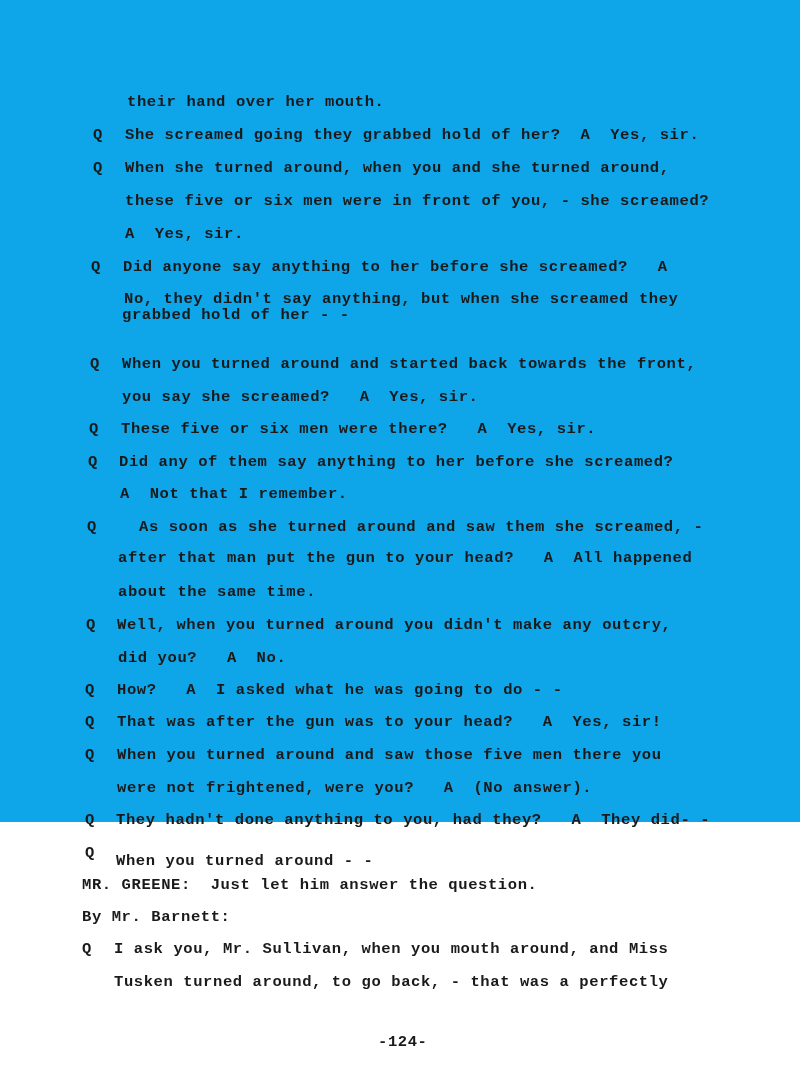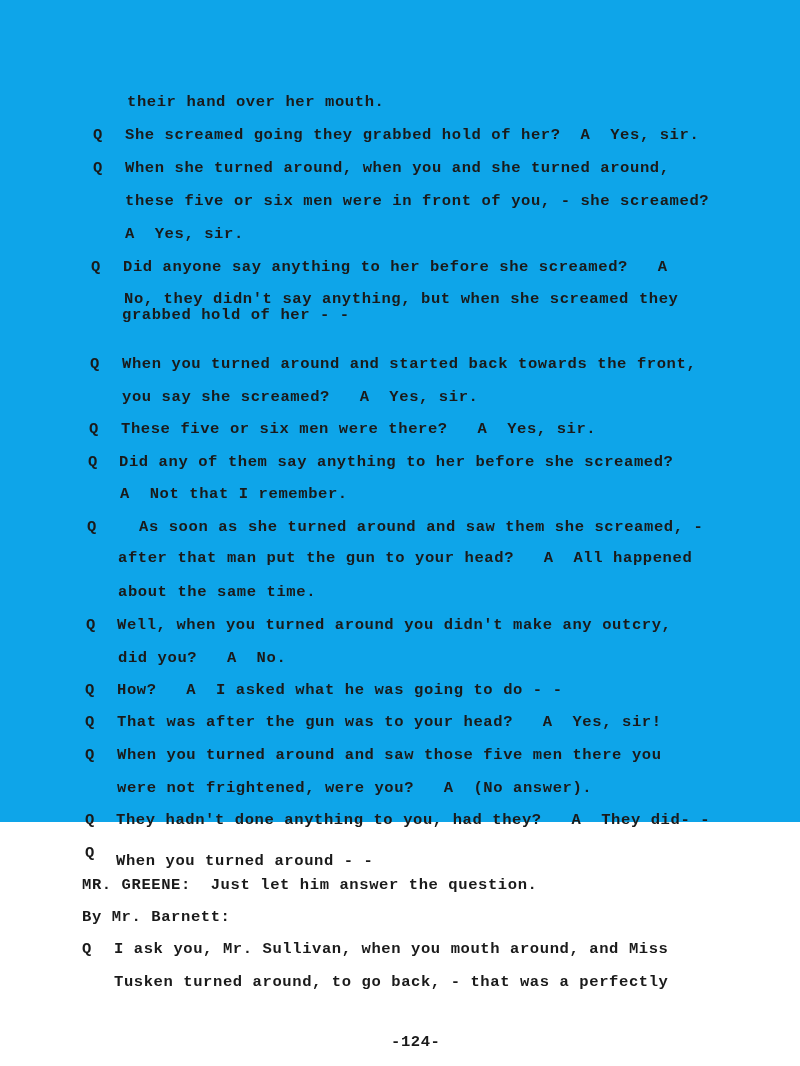--- a/index.html
+++ b/index.html
@@ -9,21 +9,21 @@
       position: absolute;
       font-family: "Liberation Mono", "DejaVu Sans Mono", monospace;
       font-size: 15.5px;
       font-weight: bold;
       color: #1a1a1a;
       white-space: pre;
       letter-spacing: 0.6px;
       line-height: 20px;
     }
     .marker { position: absolute; }
-    .page-number { position: absolute; left: 378px; top: 1032px; margin-left: 13px; }
+    .page-number { position: absolute; left: 378px; top: 1032px; }
   </style>
 </head>
 <body>
 
 <div class="page">
   <div class="line" style="left:127px; top:92px;"><span>their hand over her mouth.</span></div>
 
   <div class="line marker" style="left:93px; top:125px;">Q</div>
   <div class="line" style="left:125px; top:125px;">She screamed going they grabbed hold of her?  A  Yes, sir.</div>
 

